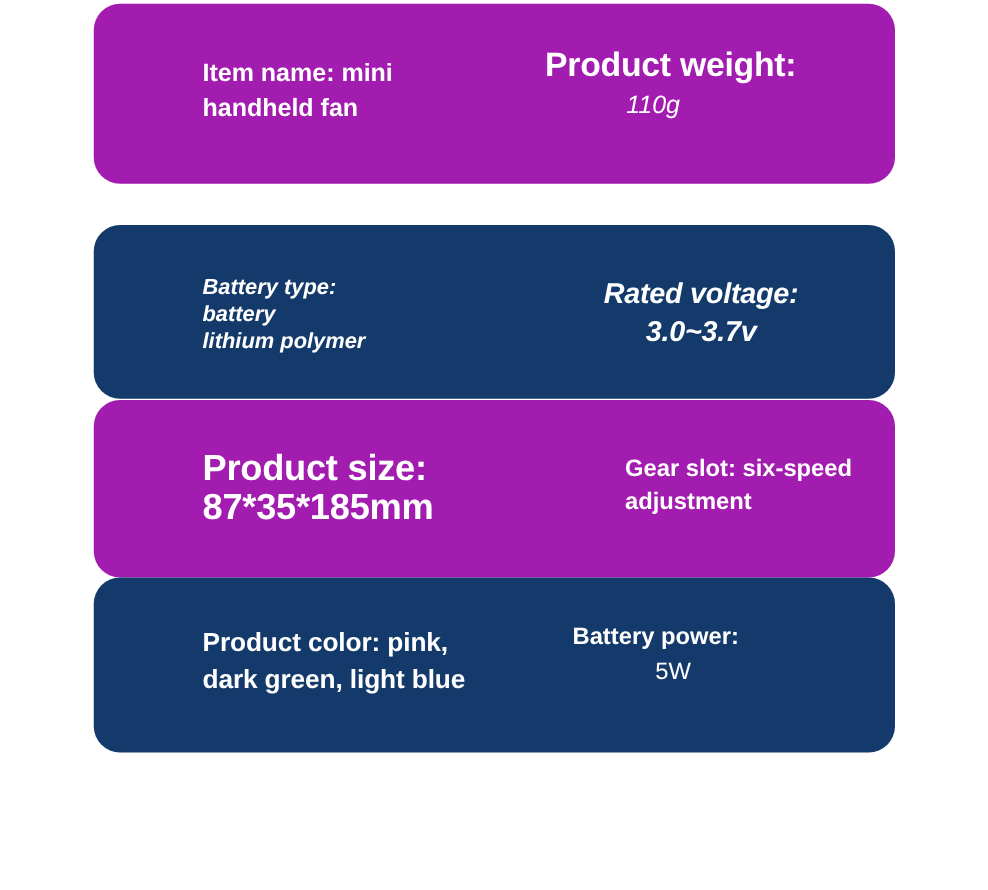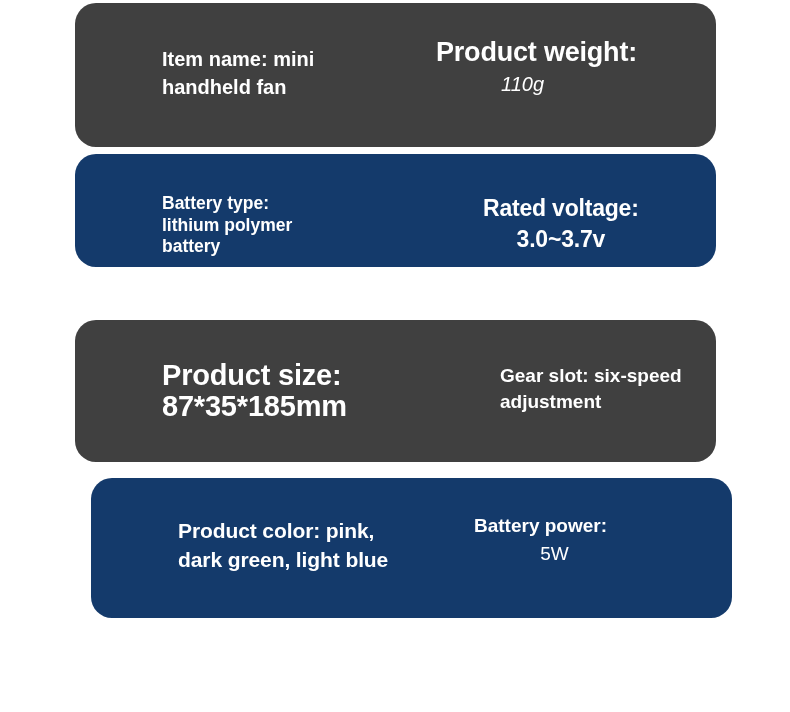--- a/index.html
+++ b/index.html
@@ -25,28 +25,28 @@
 
   .spec-card {
     position: absolute;
     left: 75px;
     width: 641px;
     border-radius: 21px;
     box-sizing: border-box;
     overflow: hidden;
   }
 
-  .spec-card.light { background: #404040; }
+  .spec-card.light { background: #a21caf; }
   .spec-card.dark  { background: #143A6B; }
 
   
   .card-1 { top: 3px;   height: 144px; }
-  .card-2 { top: 154px; height: 113px; }
+  .card-2 { top: 180px; height: 139px; font-style: italic; }
   .card-3 { top: 320px; height: 142px; }
-  .card-4 { top: 478px; height: 140px; margin-left: 16px; }
+  .card-4 { top: 462px; height: 140px; }
 
   .card-body {
     position: relative;
     width: 100%;
     height: 100%;
   }
 
   .col {
     position: absolute;
     color: #ffffff;
@@ -159,22 +159,22 @@
         <span class="line l1">Product weight:</span>
         <span class="line l2">110g</span>
       </div>
     </div>
   </div>
 
   <div class="spec-card dark card-2">
     <div class="card-body">
       <div class="col c2-left">
         <span class="line">Battery type:</span>
+        <span class="line">battery</span>
         <span class="line">lithium polymer</span>
-        <span class="line">battery</span>
       </div>
       <div class="col c2-right">
         <span class="line">Rated voltage:</span>
         <span class="line">3.0~3.7v</span>
       </div>
     </div>
   </div>
 
   <div class="spec-card light card-3">
     <div class="card-body">

